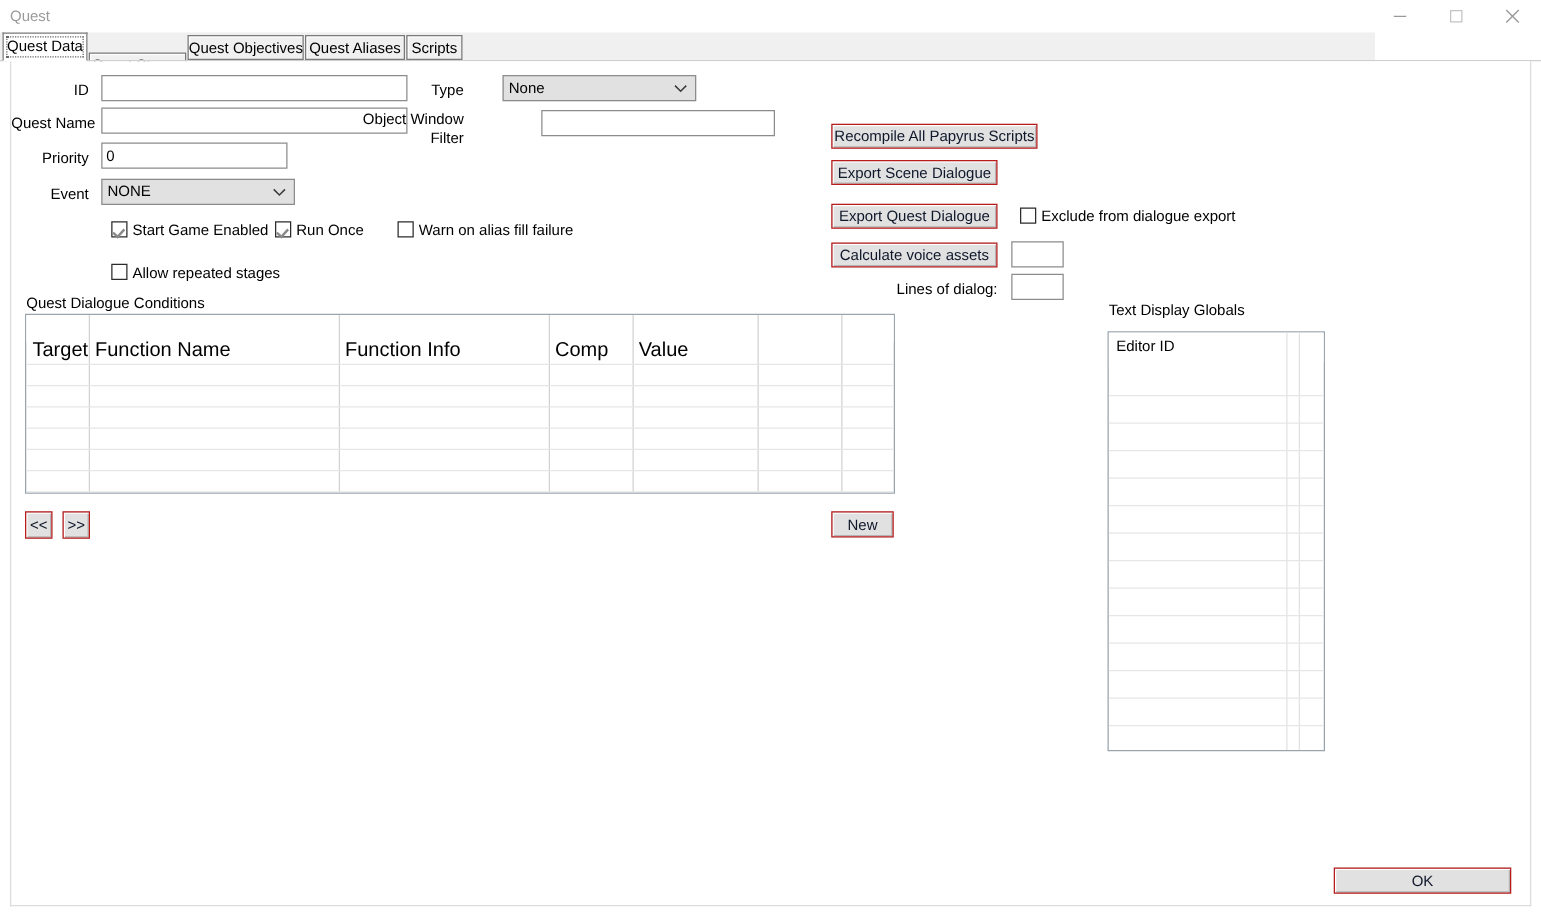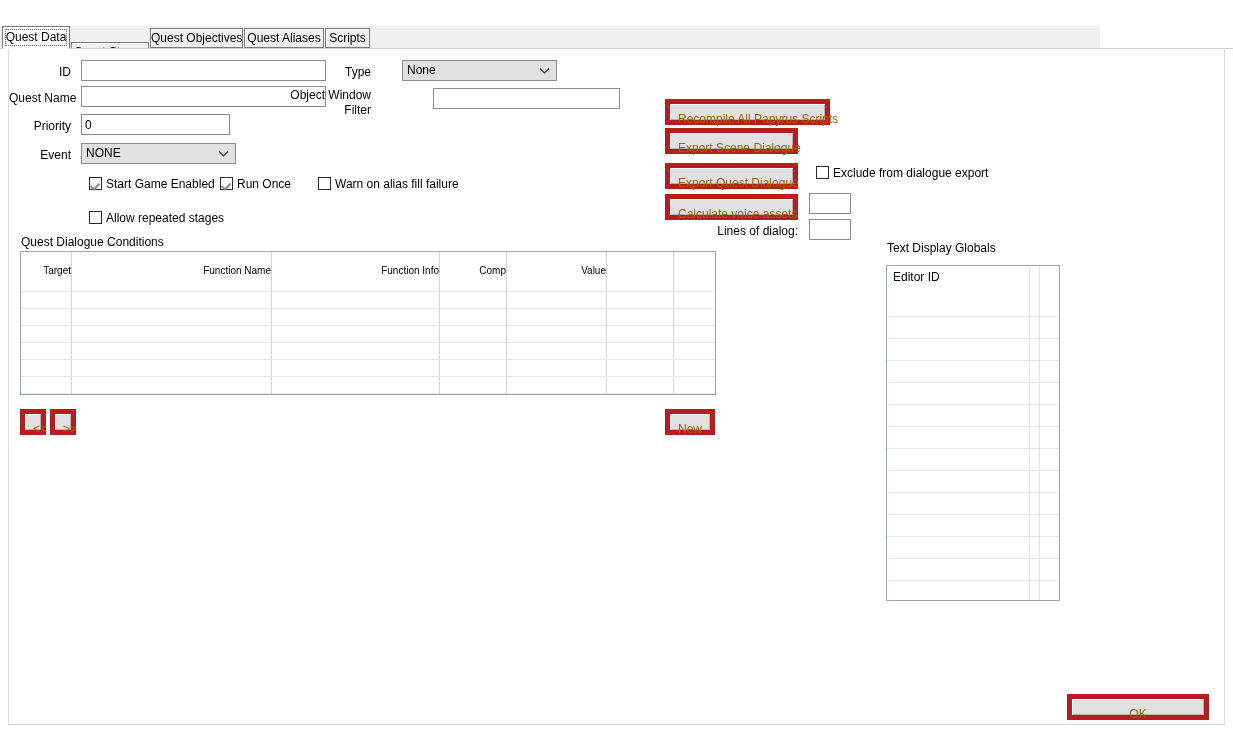--- a/index.html
+++ b/index.html
@@ -140,30 +140,30 @@
   }
   .combo .chev {
     position: absolute;
     right: 6px; top: 50%;
     transform: translateY(-50%);
   }
 
   .btn {
     position: absolute;
     background: #e1e1e1;
-    border: 5px solid #b91c1c;
+    border: 1px solid #b91c1c;
     box-shadow: inset 1px 1px 0 #ffffff, inset -1px -1px 0 #b4b4b4;
     box-sizing: border-box;
     font-family: "Liberation Sans", sans-serif;
     font-size: 12px;
-    color: #a16207;
+    color: #0f172a;
     text-align: center;
     cursor: default;
     white-space: nowrap;
-    padding: 8px;
+    padding: 0;
   }
 
   .cb-wrap {
     position: absolute;
     height: 16px;
     cursor: default;
     white-space: nowrap;
   }
   .cb-box {
     position: absolute;
@@ -206,29 +206,28 @@
     overflow: hidden;
   }
   .grid-hdr {
     position: absolute;
     left: 0; top: 0;
     width: 100%; height: 22px;
     background: #ffffff;
   }
   .grid-hdr-cell {
     position: absolute;
-    top: 8px;
+    top: 18px;
     height: 22px;
     line-height: 21px;
-    font-size: 10px;
+    font-size: 16px;
     padding-left: 5px;
     box-sizing: border-box;
     white-space: nowrap;
     color: #000;
-    text-align: right;
   }
   .vline {
     position: absolute;
     top: 0;
     width: 1px;
     background: #d2d2d2;
   }
   .hline {
     position: absolute;
     left: 0;
@@ -268,20 +267,40 @@
     top: 0; bottom: 0;
     width: 1px;
     background: #e2e2e2;
   }
 </style>
 </head>
 <body>
 
 <div id="window">
 
+  <div id="titlebar">
+    <span id="title-text">Quest</span>
+
+    <div class="win-btn" id="btn-min">
+      <svg width="12" height="12" viewBox="0 0 12 12">
+        <line x1="1" y1="6" x2="11" y2="6" stroke="#9a9a9a" stroke-width="1"></line>
+      </svg>
+    </div>
+    <div class="win-btn" id="btn-max">
+      <svg width="12" height="12" viewBox="0 0 12 12">
+        <rect x="1.5" y="1.5" width="9" height="9" fill="none" stroke="#c4c4c4" stroke-width="1"></rect>
+      </svg>
+    </div>
+    <div class="win-btn" id="btn-close">
+      <svg width="14" height="14" viewBox="0 0 14 14">
+        <line x1="2" y1="2" x2="12" y2="12" stroke="#9a9a9a" stroke-width="1.1"></line>
+        <line x1="12" y1="2" x2="2" y2="12" stroke="#9a9a9a" stroke-width="1.1"></line>
+      </svg>
+    </div>
+  </div>
 
   <div id="tabstrip">
     <div class="tab active" style="left:2px; width:68px;">
       <span>Quest Data</span>
       <span class="focusring"></span>
     </div>
     <div class="tab" style="left:71px; width:78px;margin-top:14px;">
       <span>Quest Stages</span>
     </div>
     <div class="tab" style="left:150px; width:93px;">

